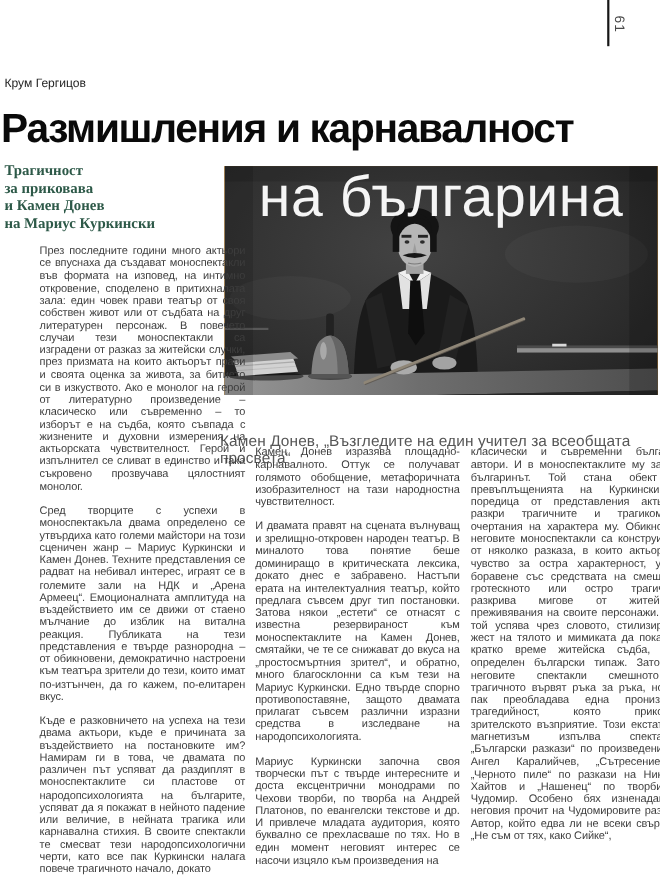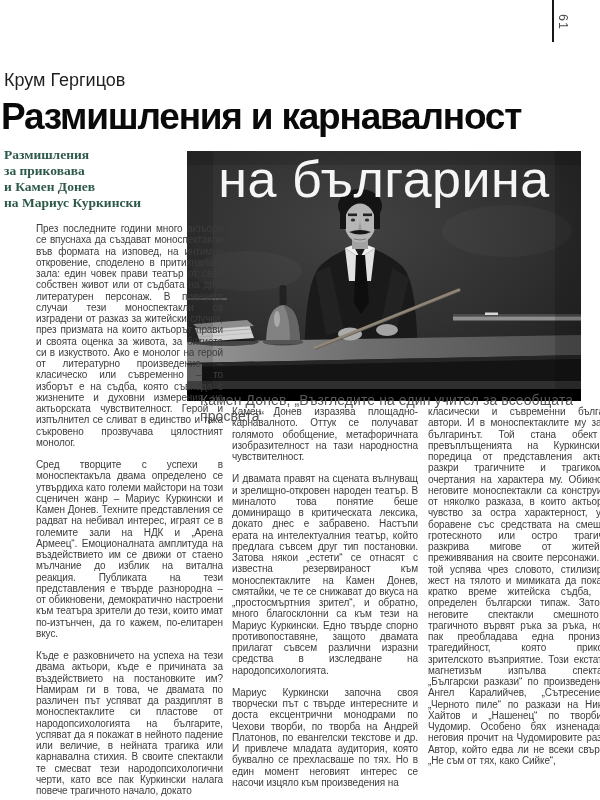--- a/index.html
+++ b/index.html
@@ -19,36 +19,36 @@
     position: absolute; left: 552px; top: 0;
     width: 2px; height: 42px; background: #161616;
   }
   .folio-num {
     position: absolute; left: 556px; top: 14px;
     writing-mode: vertical-rl;
     font-size: 12.5px; color: #4a4a4a; letter-spacing: 1px;
   }
   .author {
     position: absolute; left: 4px; top: 70px;
-    font-size: 18px; color: #1f1f1f;
+    font-size: 11px; color: #1f1f1f;
   }
   .headline {
     position: absolute; left: 1px; top: 97px; margin: 0;
     font-size: 37px; font-weight: 700; letter-spacing: -1.2px;
     color: #0a0a0a; white-space: nowrap; line-height: 1.1;
   }
   .subtitle {
     position: absolute; left: 4px; top: 147px;
     font-family: "Liberation Serif", "DejaVu Serif", serif;
     font-weight: 700; font-size: 13.5px; line-height: 16px;
     color: #2d5948;
   }
   .photo {
-    position: absolute; left: 187px; top: 151px; margin: 0;
-    width: 394px; height: 250px; background: #000000; overflow: hidden;
+    position: absolute; left: 204px; top: 151px; margin: 0;
+    width: 394px; height: 208px; background: #a16207; overflow: hidden;
   }
   .photo svg { position: absolute; left: 0; top: 0; display: block; }
   .overlay-title {
     position: absolute; left: 0; right: 0; top: 0;
     text-align: center;
     font-size: 52px; line-height: 56px; font-weight: 400;
     color: #f5f5f5; letter-spacing: 0.5px;
     white-space: nowrap;
   }
   .caption {
@@ -84,21 +84,21 @@
 <div class="page">
 
   <div class="folio-line"></div>
   <div class="folio-num">61</div>
 
   <div class="author">Крум Гергицов</div>
 
   <h1 class="headline">Размишления и карнавалност</h1>
 
   <div class="subtitle">
-    <div>Размишления</div>
+    <div>Трагичност</div>
     <div>за приковава</div>
     <div>и Камен Донев</div>
     <div>на Мариус Куркински</div>
   </div>
 
   <figure class="photo">
     <svg width="394" height="238" viewBox="0 0 394 238" xmlns="http://www.w3.org/2000/svg">
       <defs>
         <radialGradient id="board" cx="42%" cy="32%" r="85%">
           <stop offset="0%" stop-color="#424242"></stop>

